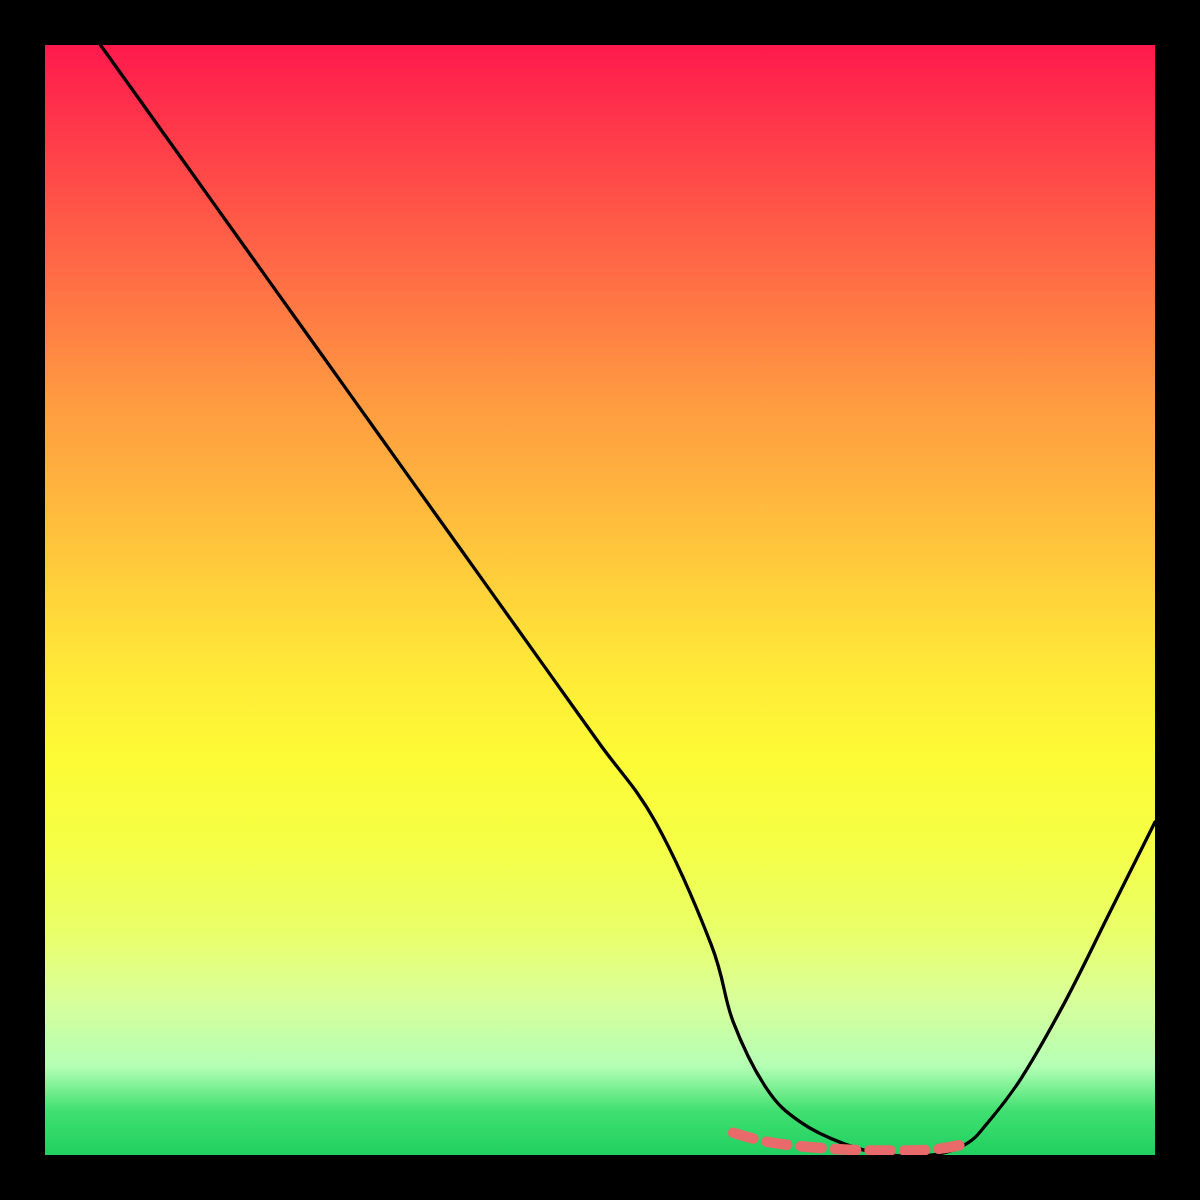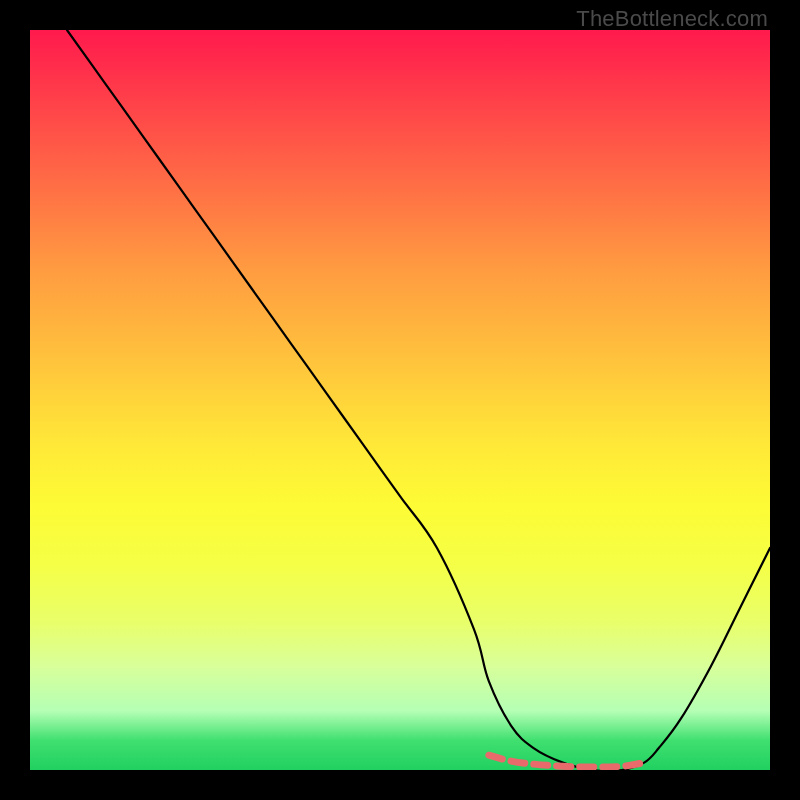--- a/index.html
+++ b/index.html
@@ -58,21 +58,20 @@
     left: 0;
     width: 740px;
     height: 740px;
   }
 </style>
 </head>
 <body>
 
 <div class="frame">
 
-  <div class="watermark">TheBottleneck.com</div>
 
   <div class="plot-area">
     <svg class="curve" viewBox="0 0 740 740" preserveAspectRatio="none">
       <path id="main-curve" fill="none" stroke="#000000" stroke-width="2.2" stroke-linecap="round" stroke-linejoin="round" d="M 37 0 C 43.66 9.32, 60.68 33.15, 74.00 51.80 C 87.32 70.45, 97.68 84.95, 111.00 103.60 C 124.32 122.25, 134.68 136.75, 148.00 155.40 C 161.32 174.05, 171.68 188.55, 185.00 207.20 C 198.32 225.85, 208.68 240.35, 222.00 259.00 C 235.32 277.65, 245.68 292.15, 259.00 310.80 C 272.32 329.45, 282.68 343.95, 296.00 362.60 C 309.32 381.25, 319.68 395.75, 333.00 414.40 C 346.32 433.05, 356.68 447.55, 370.00 466.20 C 383.32 484.85, 393.68 494.02, 407.00 518.00 C 420.32 541.98, 434.68 575.42, 444.00 599.40 C 453.32 623.38, 452.14 633.88, 458.80 651.20 C 465.46 668.52, 473.01 683.61, 481.00 695.60 C 488.99 707.59, 493.88 711.14, 503.20 717.80 C 512.52 724.46, 522.14 728.60, 532.80 732.60 C 543.46 736.60, 551.74 738.67, 562.40 740.00 C 573.06 741.33, 582.68 741.33, 592.00 740.00 C 601.32 738.67, 607.54 736.60, 614.20 732.60 C 620.86 728.60, 622.34 725.79, 629.00 717.80 C 635.66 709.81, 641.88 702.85, 651.20 688.20 C 660.52 673.55, 670.14 656.38, 680.80 636.40 C 691.46 616.42, 699.74 598.51, 710.40 577.20 C 721.06 555.89, 734.67 528.66, 740.00 518.00"></path>
       <path id="highlight-curve" fill="none" stroke="#e86a6a" stroke-width="7" stroke-linecap="round" stroke-linejoin="round" stroke-dasharray="14 9" d="M 458.8 725.2 C 462.80 726.27, 473.01 729.52, 481.00 731.12 C 488.99 732.72, 493.88 733.15, 503.20 734.08 C 512.52 735.01, 522.14 735.77, 532.80 736.30 C 543.46 736.83, 551.74 737.04, 562.40 737.04 C 573.06 737.04, 582.68 737.10, 592.00 736.30 C 601.32 735.50, 610.20 733.27, 614.20 732.60"></path>
     </svg>
   </div>
 
 </div>
 

